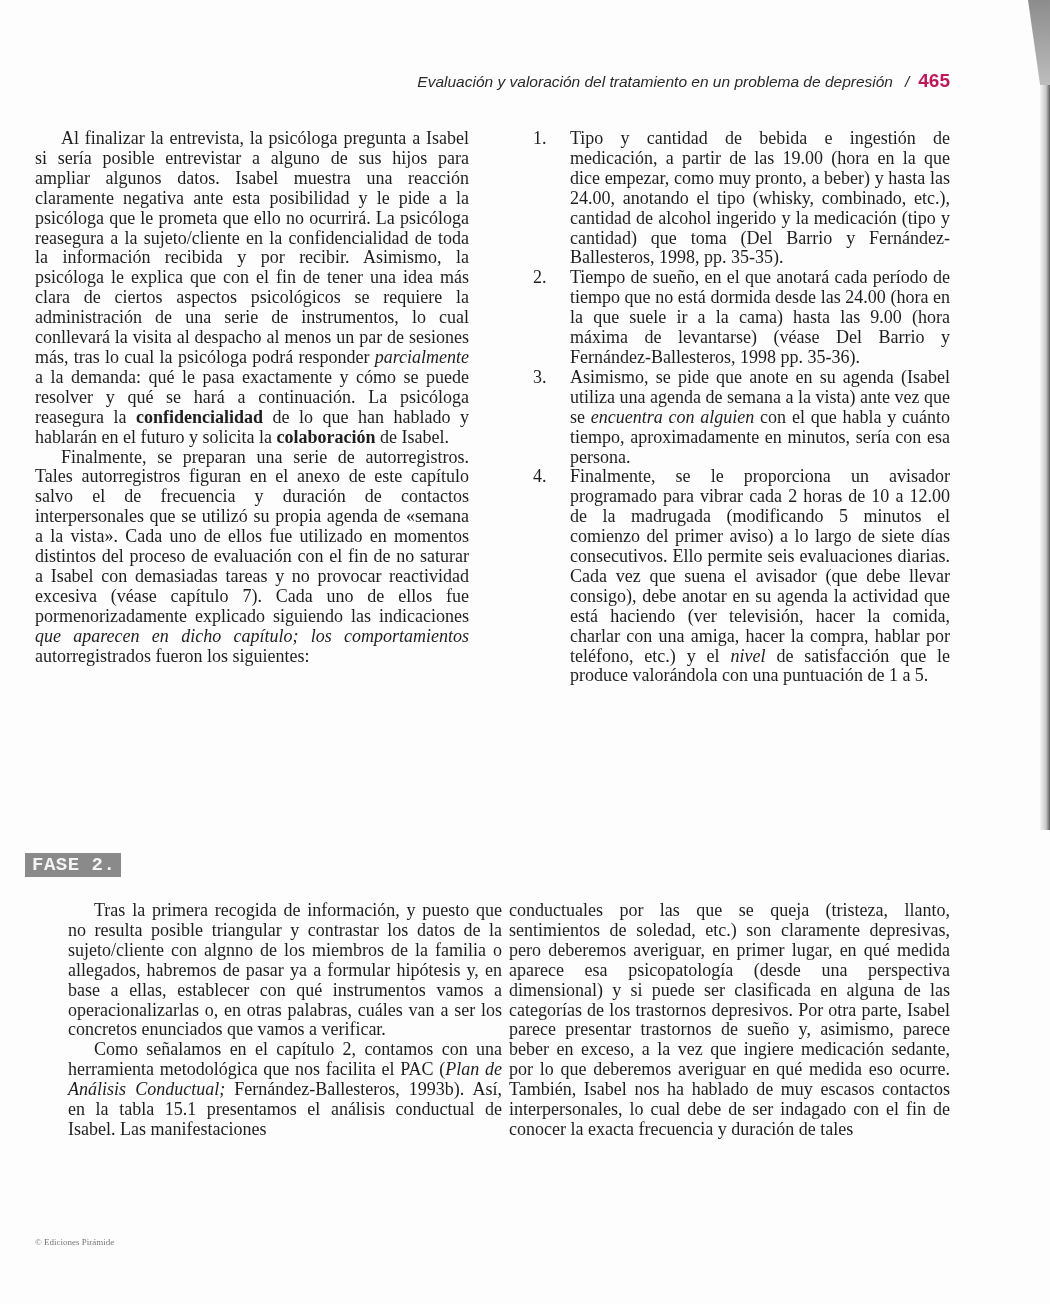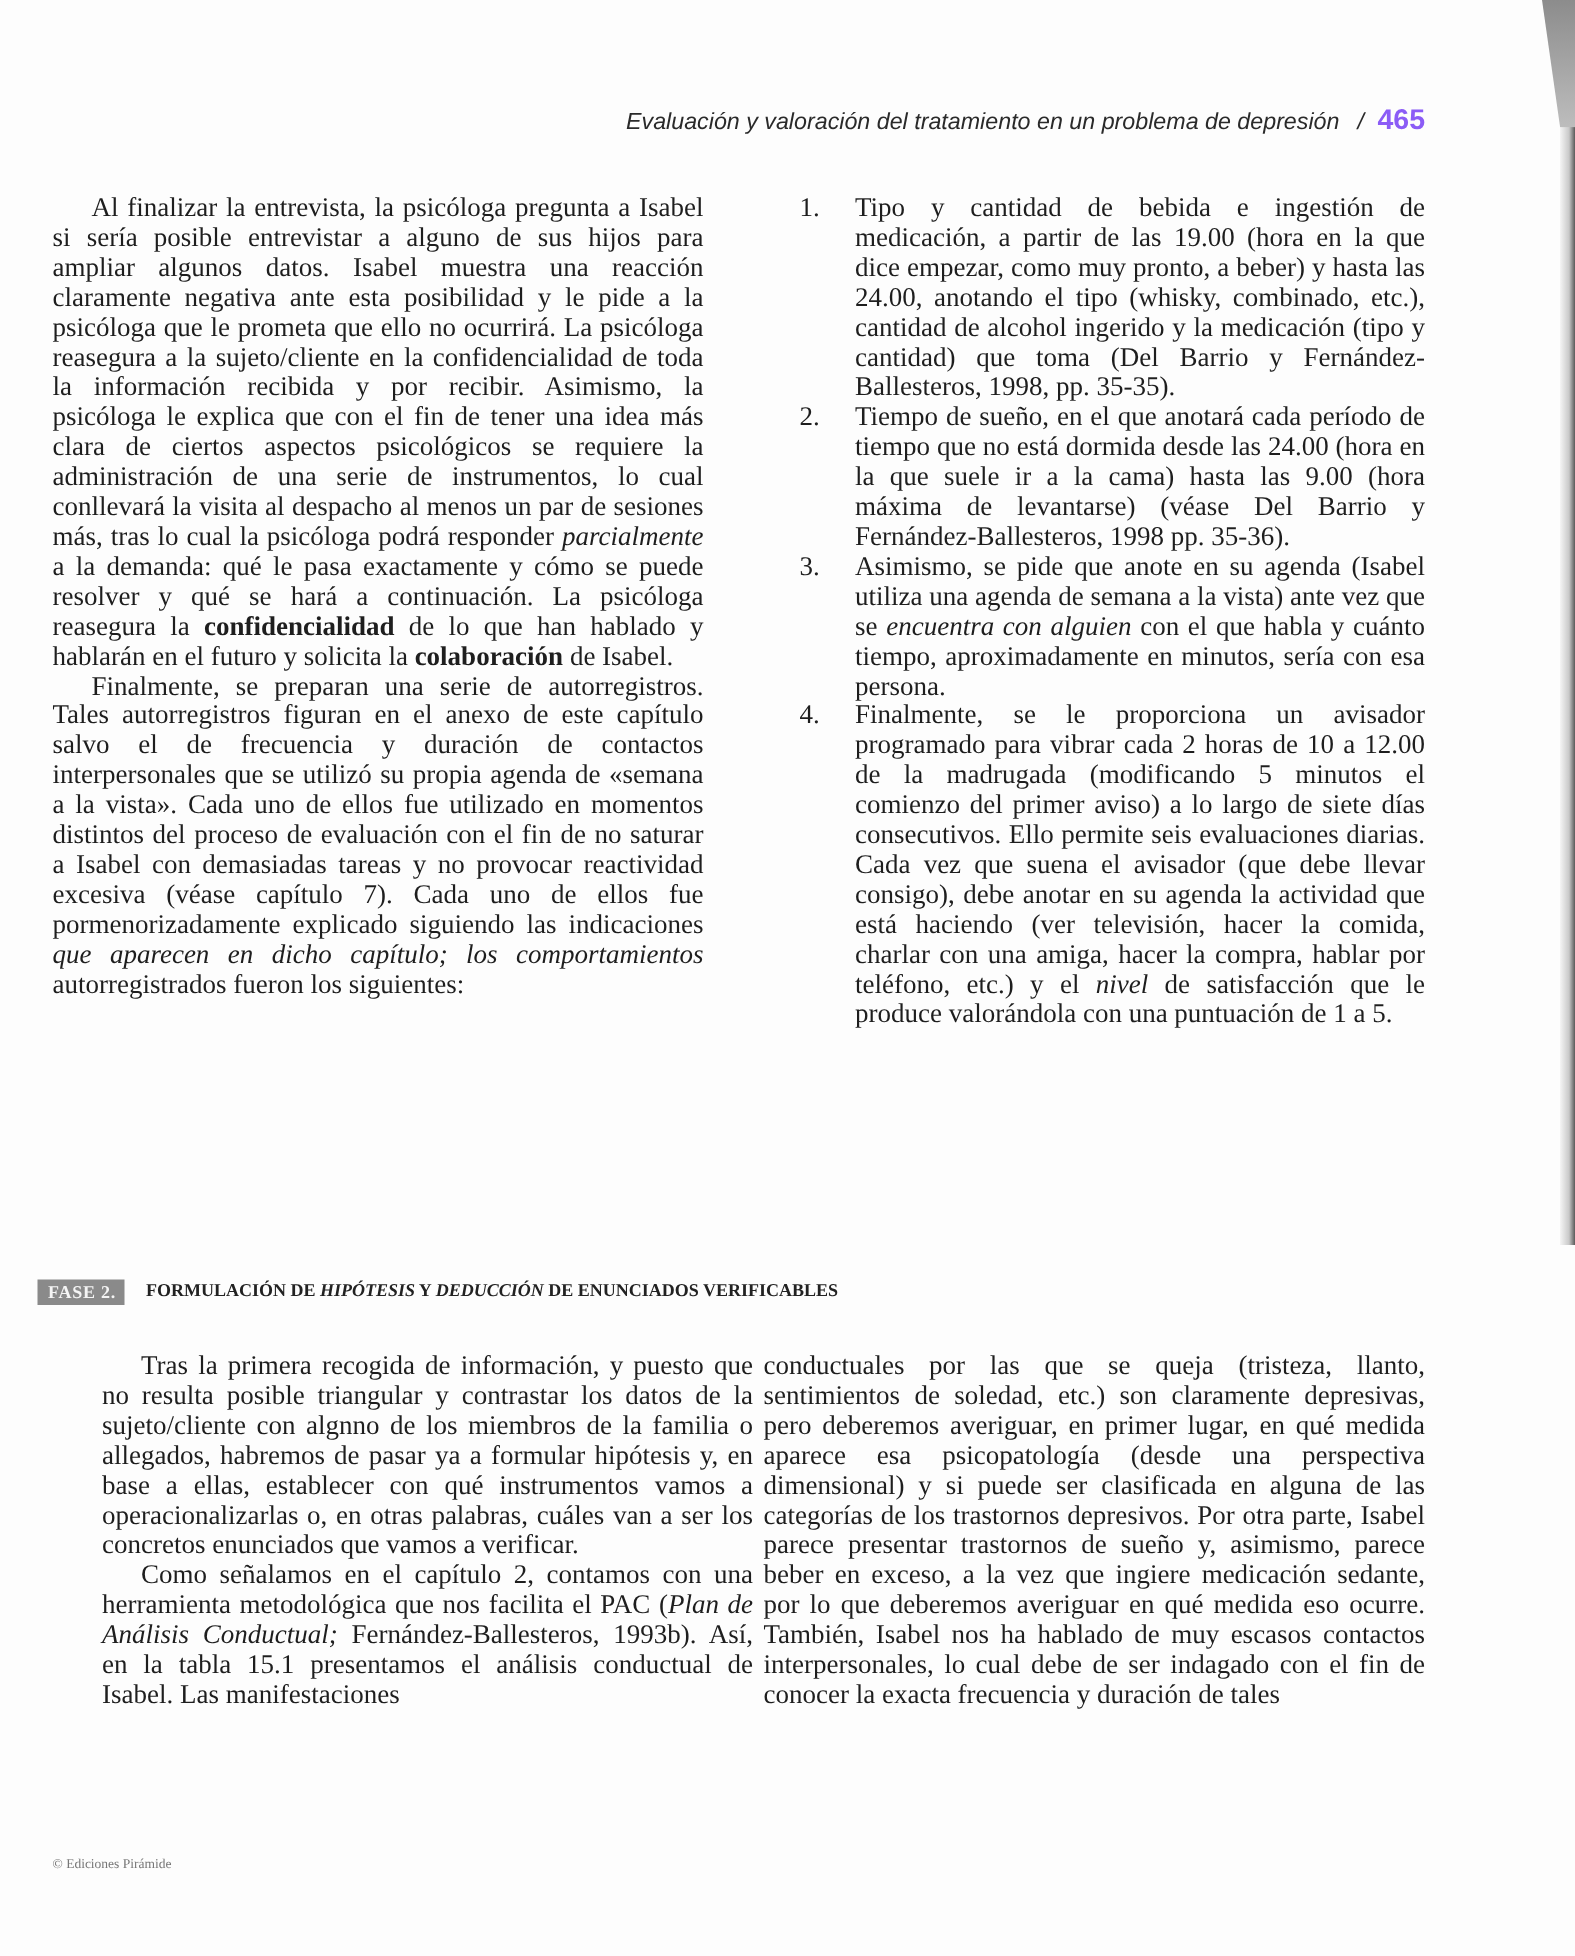--- a/index.html
+++ b/index.html
@@ -18,21 +18,21 @@
     background: linear-gradient(to bottom, #8c8c8c, #bdbdbd);
     clip-path: polygon(0 0, 100% 0, 100% 100%, 55% 100%);
   }
   .running-head {
     position: absolute; top: 70px; left: 300px; width: 650px; text-align: right;
     font-family: "Liberation Sans", "DejaVu Sans", sans-serif;
     font-size: 15.5px; color: #2a2a2a;
   }
   .running-head .title { font-style: italic; margin-left: 24px; }
   .running-head .sep { font-style: italic; margin: 0 9px 0 12px; }
-  .running-head .page-num { font-weight: bold; font-size: 19px; color: #8b5cf6; }
+  .running-head .page-num { font-weight: bold; font-size: 19px; color: #be185d; }
 
   .col {
     position: absolute; font-size: 18px; line-height: 19.9px;
     text-align: justify; hyphens: manual;
   }
   .col-left-top { left: 35px; top: 129px; width: 434px; }
   .col-right-top { left: 533px; top: 129px; width: 417px; }
   .col-left-bot { left: 35px; top: 901px; width: 434px; margin-left: 33px; }
   .col-right-bot { left: 509px; top: 901px; width: 441px; }
 
@@ -40,23 +40,23 @@
   .col p.noindent { text-indent: 0; }
   .col b { font-weight: bold; }
   .col i { font-style: italic; }
 
   ol.records { list-style: none; margin: 0; padding: 0; }
   ol.records li { position: relative; padding-left: 37px; }
   ol.records .num { position: absolute; left: 0; top: 0; }
 
   .section-head {
     position: absolute; top: 853px; left: 25px; width: 940px;
-    font-family: Liberation Serif, serif;
-    font-weight: bold; font-size: 12px; color: #222;
-    display: flex; align-items: flex-start;
+    font-family: Liberation Mono, monospace;
+    font-weight: bold; font-size: 19px; color: #222;
+    display: flex; align-items: center;
   }
   .phase-badge {
     background: #8a8a8a; color: #f4f4f4; padding: 1px 6px 1px 7px;
     margin-right: 14px; letter-spacing: 0.5px;
   }
   .section-head i { font-style: italic; }
 
   .footer {
     position: absolute; top: 1237px; left: 35px;
     font-size: 9px; color: #777; font-family: "Liberation Serif", serif; text-align: right;
@@ -93,21 +93,20 @@
     </li>
     <li>
       <span class="num">4.</span>
       <span><span>Finalmente, se le proporciona un avisador programado para vibrar cada 2 horas de 10 a 12.00 de la madrugada (modificando 5 minutos el comienzo del primer aviso) a lo largo de siete días consecutivos. Ello permite seis evaluaciones diarias. Cada vez que suena el avisador (que debe llevar consigo), debe anotar en su agenda la actividad que está haciendo (ver televisión, hacer la comida, charlar con una amiga, hacer la compra, hablar por teléfono, etc.) y el </span><i>nivel</i><span> de satisfacción que le produce valorándola con una puntuación de 1 a 5.</span></span>
     </li>
   </ol>
 </div>
 
 <div class="section-head">
   <span class="phase-badge">FASE 2.</span>
-  <span><span>FORMULACIÓN DE </span><i>HIPÓTESIS</i><span> Y </span><i>DEDUCCIÓN</i><span> DE ENUNCIADOS VERIFICABLES</span></span>
 </div>
 
 <div class="col col-left-bot">
   <p>Tras la primera recogida de información, y puesto que no resulta posible triangular y contrastar los datos de la sujeto/cliente con algnno de los miembros de la familia o allegados, habremos de pasar ya a formular hipótesis y, en base a ellas, establecer con qué instrumentos vamos a operacionalizarlas o, en otras palabras, cuáles van a ser los concretos enunciados que vamos a verificar.</p>
   <p><span>Como señalamos en el capítulo 2, contamos con una herramienta metodológica que nos facilita el PAC (</span><i>Plan de Análisis Conductual;</i><span> Fernández-Ballesteros, 1993b). Así, en la tabla 15.1 presentamos el análisis conductual de Isabel. Las manifestaciones</span></p>
 </div>
 
 <div class="col col-right-bot">
   <p class="noindent">conductuales por las que se queja (tristeza, llanto, sentimientos de soledad, etc.) son claramente depresivas, pero deberemos averiguar, en primer lugar, en qué medida aparece esa psicopatología (desde una perspectiva dimensional) y si puede ser clasificada en alguna de las categorías de los trastornos depresivos. Por otra parte, Isabel parece presentar trastornos de sueño y, asimismo, parece beber en exceso, a la vez que ingiere medicación sedante, por lo que deberemos averiguar en qué medida eso ocurre. También, Isabel nos ha hablado de muy escasos contactos interpersonales, lo cual debe de ser indagado con el fin de conocer la exacta frecuencia y duración de tales</p>
 </div>

